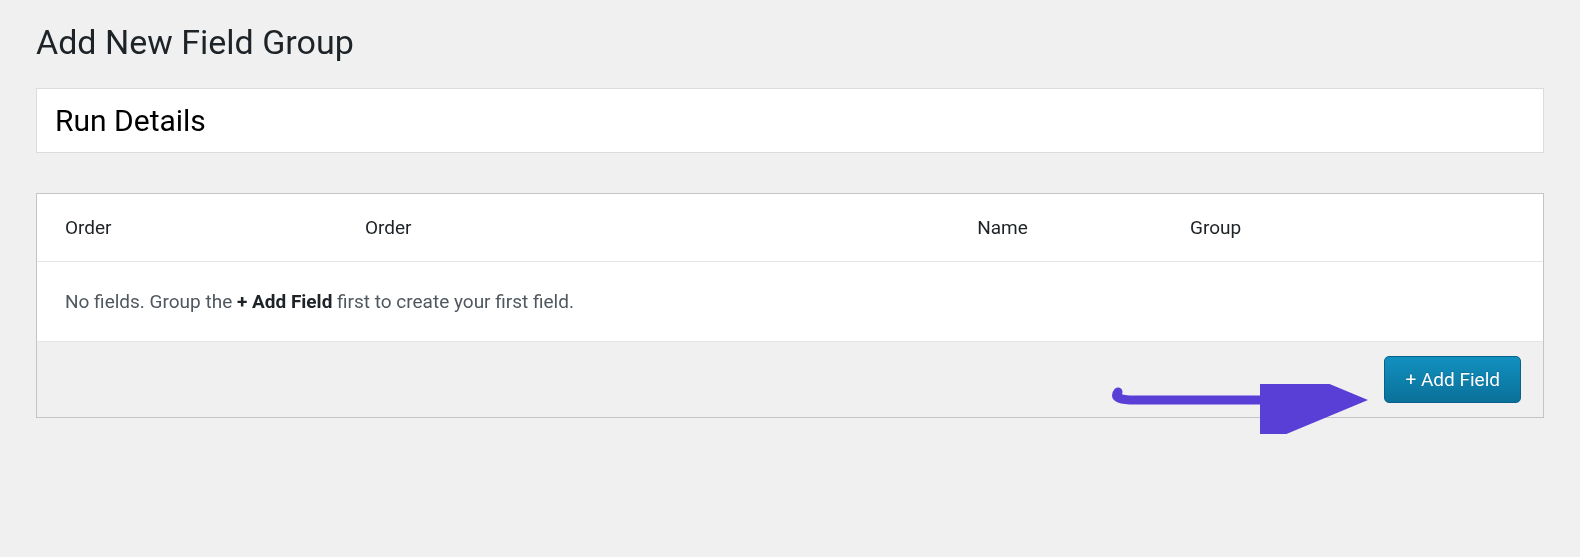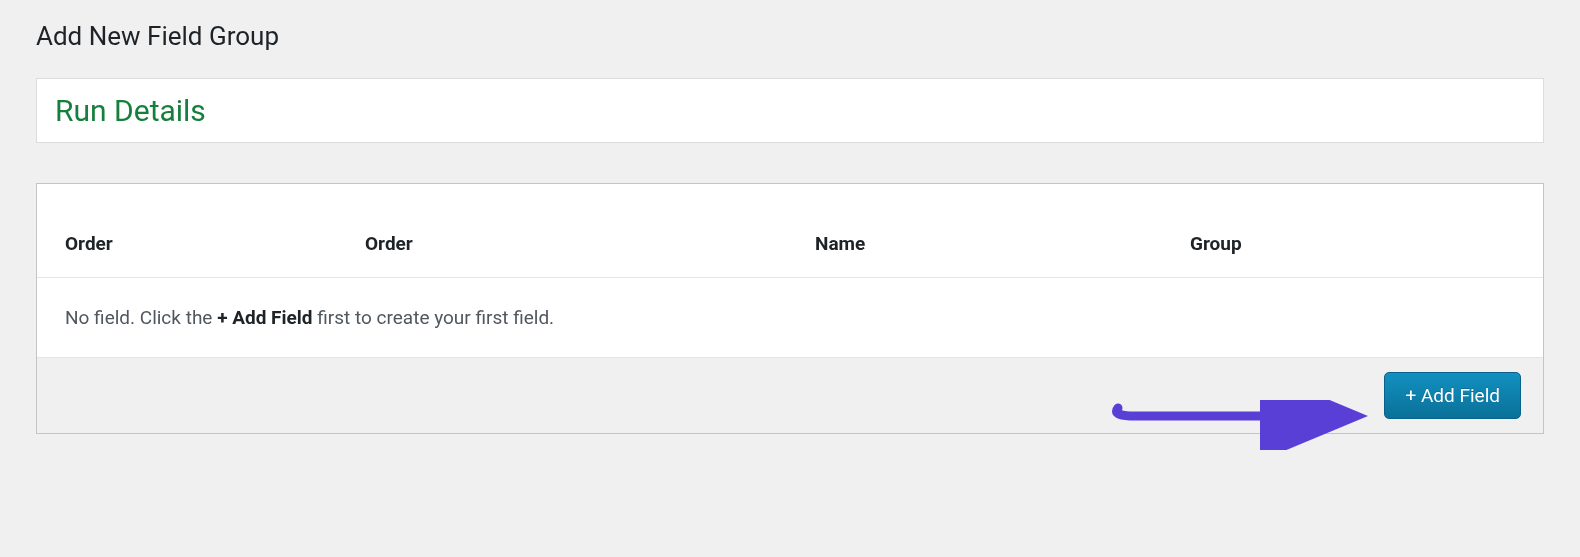--- a/index.html
+++ b/index.html
@@ -10,64 +10,64 @@
     body {
       background: #f0f0f1;
       font-family: -apple-system, BlinkMacSystemFont, "Segoe UI", Roboto, Oxygen-Sans, Ubuntu, Cantarell, "Helvetica Neue", sans-serif;
       color: #1d2327;
       padding: 0;
     }
     .wrap {
       padding: 20px 36px 40px 36px;
     }
     .page-title {
-      font-size: 26px;
+      font-size: 34px;
       font-weight: 400;
       color: #1d2327;
       margin-bottom: 24px;
       line-height: 1.3;
     }
     .title-input-container {
       margin-bottom: 40px;
     }
     .title-input {
       width: 100%;
       font-size: 30px;
       font-weight: 400;
       padding: 12px 18px;
       border: 1px solid #dcdcde;
       background: #fff;
-      color: #15803d;
+      color: #000000;
       outline: none;
       line-height: 1.3;
       font-family: inherit;
     }
     .fields-box {
       border: 1px solid #c3c4c7;
       background: #fff;
     }
     .fields-header {
       display: flex;
       padding: 22px 28px;
       border-bottom: 1px solid #e5e5e5;
     }
     .col {
-      font-weight: 700;
+      font-weight: 400;
       font-size: 19px;
       color: #1d2327;
-      margin-top: 26px;
     }
     .col-order {
       width: 300px;
     }
     .col-label {
       width: 450px;
     }
     .col-name {
       width: 375px;
+      text-align: center;
     }
     .col-type {
       flex: 1;
     }
     .empty-row {
       padding: 28px 28px;
       font-size: 19px;
       color: #50575e;
       border-bottom: 1px solid #e5e5e5;
     }
@@ -117,21 +117,21 @@
   <div class="fields-box">
 
     <div class="fields-header">
       <div class="col col-order">Order</div>
       <div class="col col-label">Order</div>
       <div class="col col-name">Name</div>
       <div class="col col-type">Group</div>
     </div>
 
     <div class="empty-row">
-      <span>No field. Click the </span><span class="bold">+ Add Field</span><span> first to create your first field.</span>
+      <span>No fields. Group the </span><span class="bold">+ Add Field</span><span> first to create your first field.</span>
     </div>
 
     <div class="footer-row">
       <svg class="arrow-annotation" width="260" height="50" viewBox="0 0 260 50">
         <defs>
           <marker id="arrowhead" markerWidth="12" markerHeight="10" refX="10" refY="5" orient="auto">
             <polygon points="0 0, 12 5, 0 10" fill="#5a3fd6"></polygon>
           </marker>
         </defs>
         <path d="M 8 8 Q 2 15, 20 16 L 240 16" stroke="#5a3fd6" stroke-width="9" fill="none" marker-end="url(#arrowhead)" stroke-linecap="round"></path>

